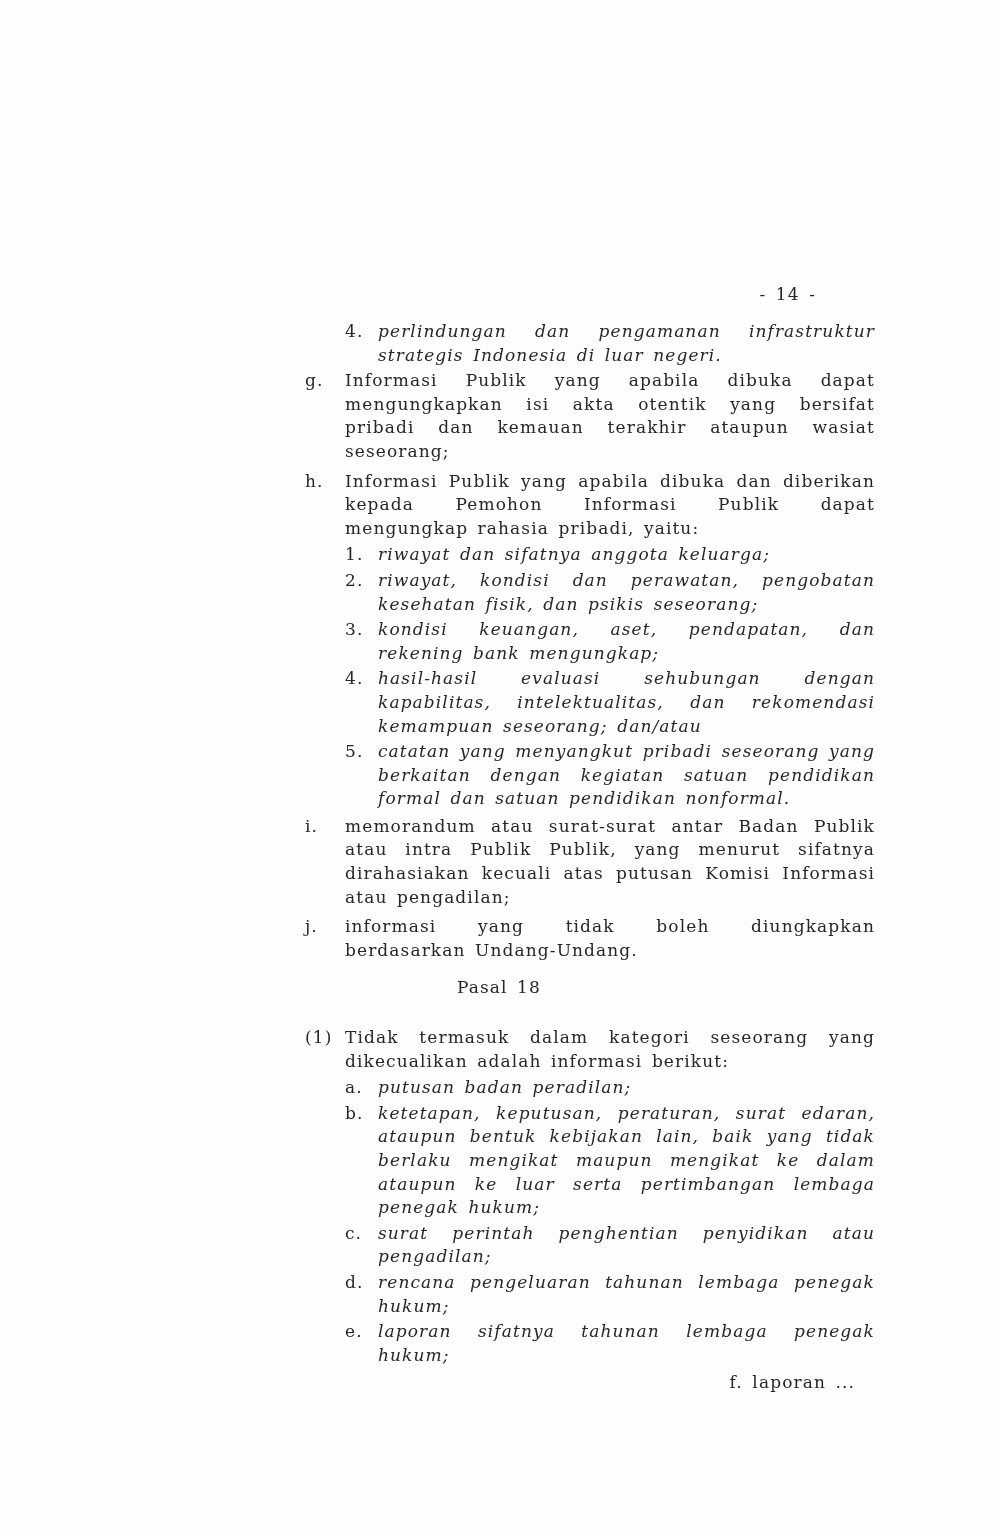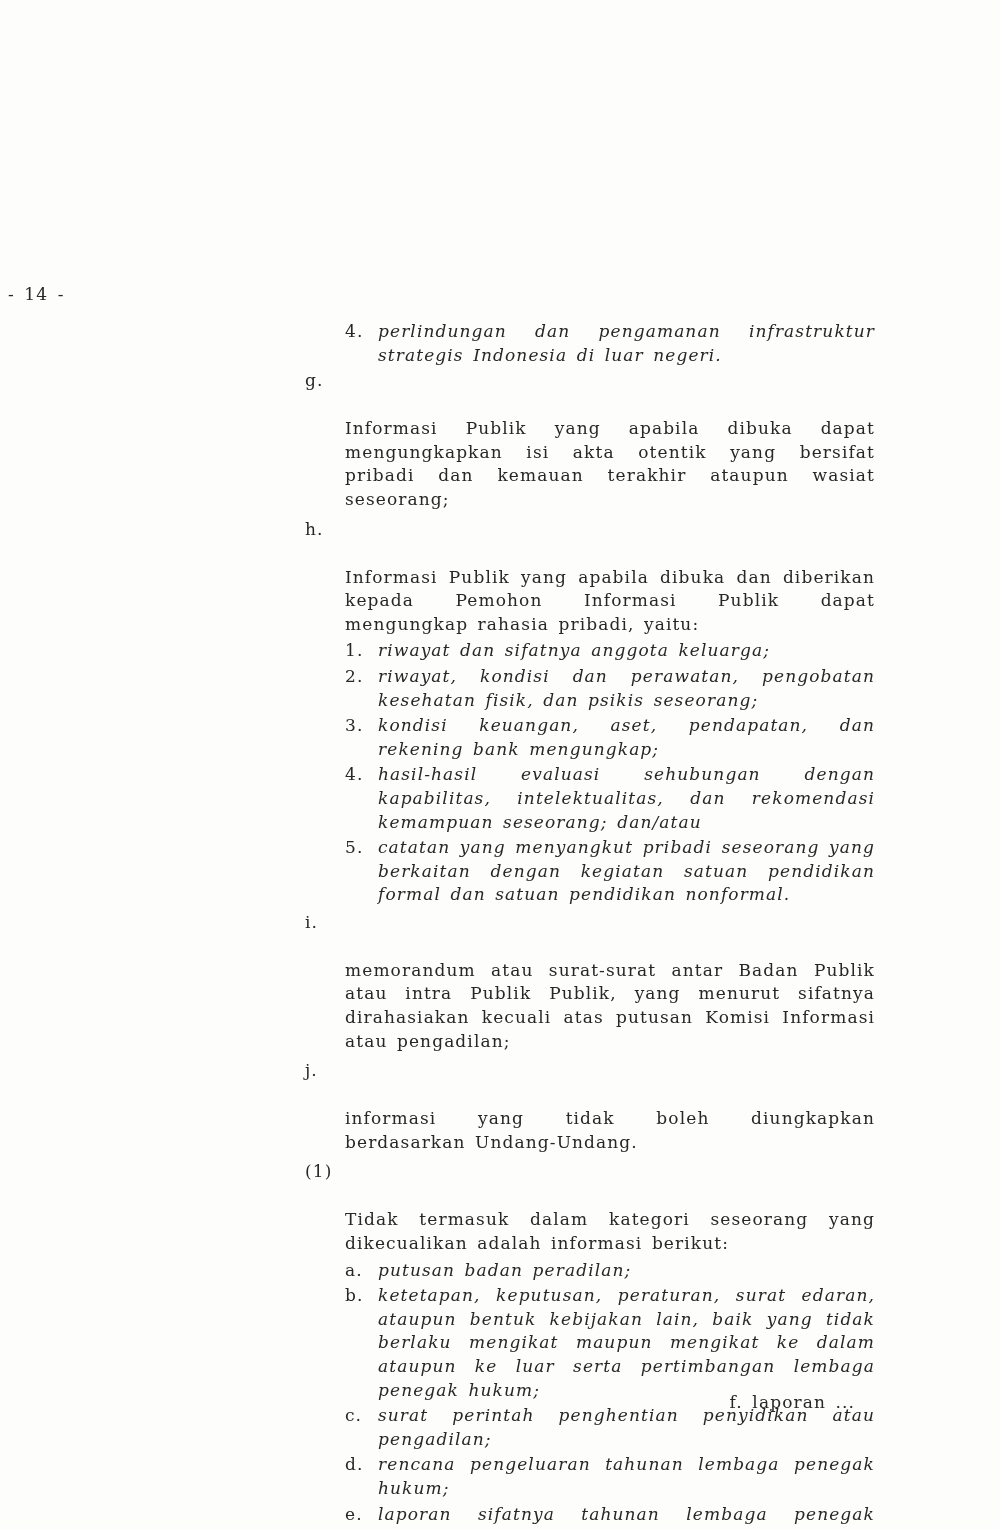--- a/index.html
+++ b/index.html
@@ -15,41 +15,40 @@
     font-size: 17px;
     line-height: 23.6px;
     letter-spacing: 1.1px;
     word-spacing: 3px;
     color: #272727;
     overflow: hidden;
   }
   .page-number {
     position: absolute;
     top: 283px;
-    left: 8px;
+    left: 0;
     width: 816px;
-    text-align: left;
+    text-align: right;
   }
   .content {
     position: absolute;
     left: 305px;
     top: 320px;
     width: 570px;
   }
   .item {
     display: flex;
     margin-bottom: 6px;
   }
   .item > .label {
     flex: 0 0 40px;
   }
   .item > .text {
     flex: 1;
     text-align: justify;
-    margin-top: 48px;
   }
   .subitem {
     display: flex;
     margin-left: 40px;
     margin-bottom: 2px;
   }
   .subitem > .label {
     flex: 0 0 33px;
   }
   .subitem > .text {
@@ -62,21 +61,20 @@
   }
   .section-heading {
     margin: 14px 0 26px 0;
     padding-left: 152px;
   }
   .catchword {
     position: absolute;
     top: 1371px;
     right: 145px;
     text-align: right;
-    margin-top: 20px;
   }
 </style>
 </head>
 <body>
 
 <div class="page-number">- 14 -</div>
 
 <div class="content">
 
   <div class="subitem">
@@ -120,20 +118,21 @@
   <div class="item">
     <span class="label">i.</span>
     <span class="text">memorandum atau surat-surat antar Badan Publik atau intra Publik Publik, yang menurut sifatnya dirahasiakan kecuali atas putusan Komisi Informasi atau pengadilan;</span>
   </div>
 
   <div class="item">
     <span class="label">j.</span>
     <span class="text">informasi yang tidak boleh diungkapkan berdasarkan Undang-Undang.</span>
   </div>
 
+  <div class="section-heading">Pasal 18</div>
 
   <div class="item" style="margin-bottom:3px;">
     <span class="label">(1)</span>
     <span class="text">Tidak termasuk dalam kategori seseorang yang dikecualikan adalah informasi berikut:</span>
   </div>
 
   <div class="sublist">
     <div class="subitem">
       <span class="label">a.</span>
       <span class="text">putusan badan peradilan;</span>

